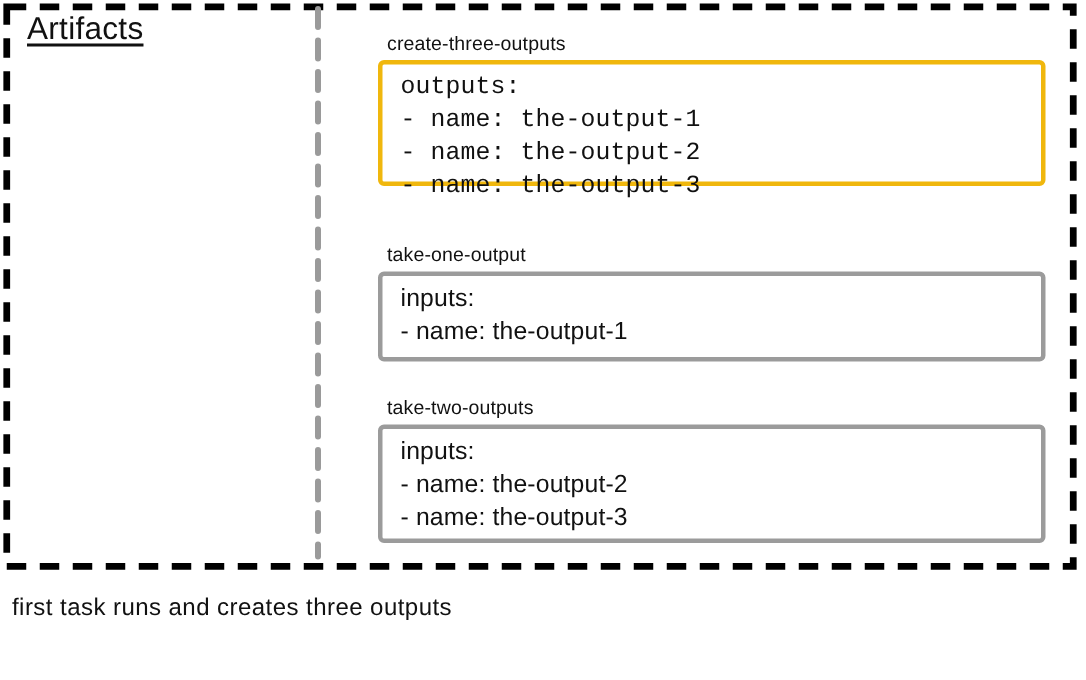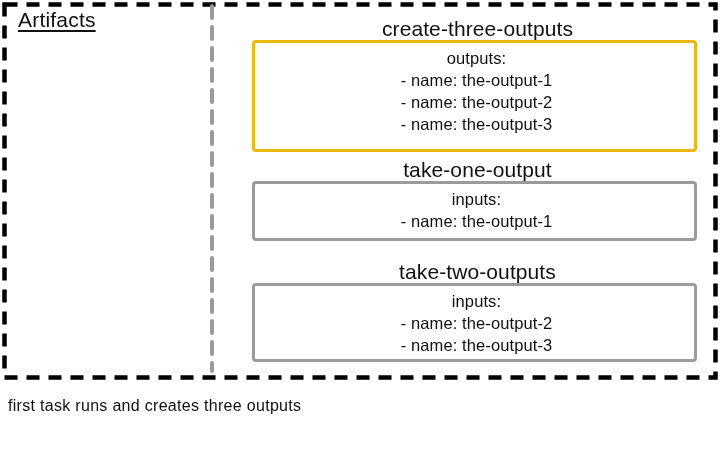--- a/index.html
+++ b/index.html
@@ -11,21 +11,20 @@
     width: 724px;
     height: 453px;
     overflow: hidden;
     font-family: "Liberation Sans", "DejaVu Sans", sans-serif;
     color: var(--ink, #111111);
   }
   .stage {
     position: relative;
     width: 724px;
     height: 453px;
-    text-align: center;
   }
   .frame {
     position: absolute;
     top: 0;
     left: 0;
   }
   .artifacts-label {
     position: absolute;
     left: 18px;
     top: 8px;
@@ -35,21 +34,21 @@
     text-decoration: underline;
     text-underline-offset: 3px;
     color: var(--ink, #111111);
   }
   .task-group {
     position: absolute;
     left: 252px;
     width: 445px;
   }
   .task-title {
-    font-size: 21px;
+    font-size: 13px;
     line-height: 23px;
     margin: 0 0 0 6px;
     letter-spacing: 0.1px;
     color: var(--ink, #111111);
   }
   .task-box {
     box-sizing: border-box;
     width: 445px;
     border: 3.5px solid #999999;
     border-radius: 4px;
@@ -81,21 +80,21 @@
 
   <svg class="frame" width="724" height="453" viewBox="0 0 724 453">
     <rect x="4.5" y="4.5" width="711" height="373" fill="none" stroke="var(--boundary, #000000)" stroke-width="4.5" stroke-dasharray="13 9"></rect>
     <line x1="212" y1="6" x2="212" y2="371" stroke="var(--divider, #9a9a9a)" stroke-width="4" stroke-dasharray="12 9" stroke-linecap="round"></line>
   </svg>
 
   <div class="artifacts-label">Artifacts</div>
 
   <div class="task-group" style="top:17px">
     <div class="task-title">create-three-outputs</div>
-    <div class="task-box" style="height: 112px; border-color: rgb(240, 183, 13);">
+    <div class="task-box" style="height: 84px; border-color: rgb(240, 183, 13); font-family: Liberation Mono, monospace;">
       <div class="spec-line">outputs:</div>
       <div class="spec-line">- name: the-output-1</div>
       <div class="spec-line">- name: the-output-2</div>
       <div class="spec-line">- name: the-output-3</div>
     </div>
   </div>
 
   <div class="task-group" style="top:158px">
     <div class="task-title">take-one-output</div>
     <div class="task-box" style="height: 60px; border-color: rgb(155, 155, 155);">

